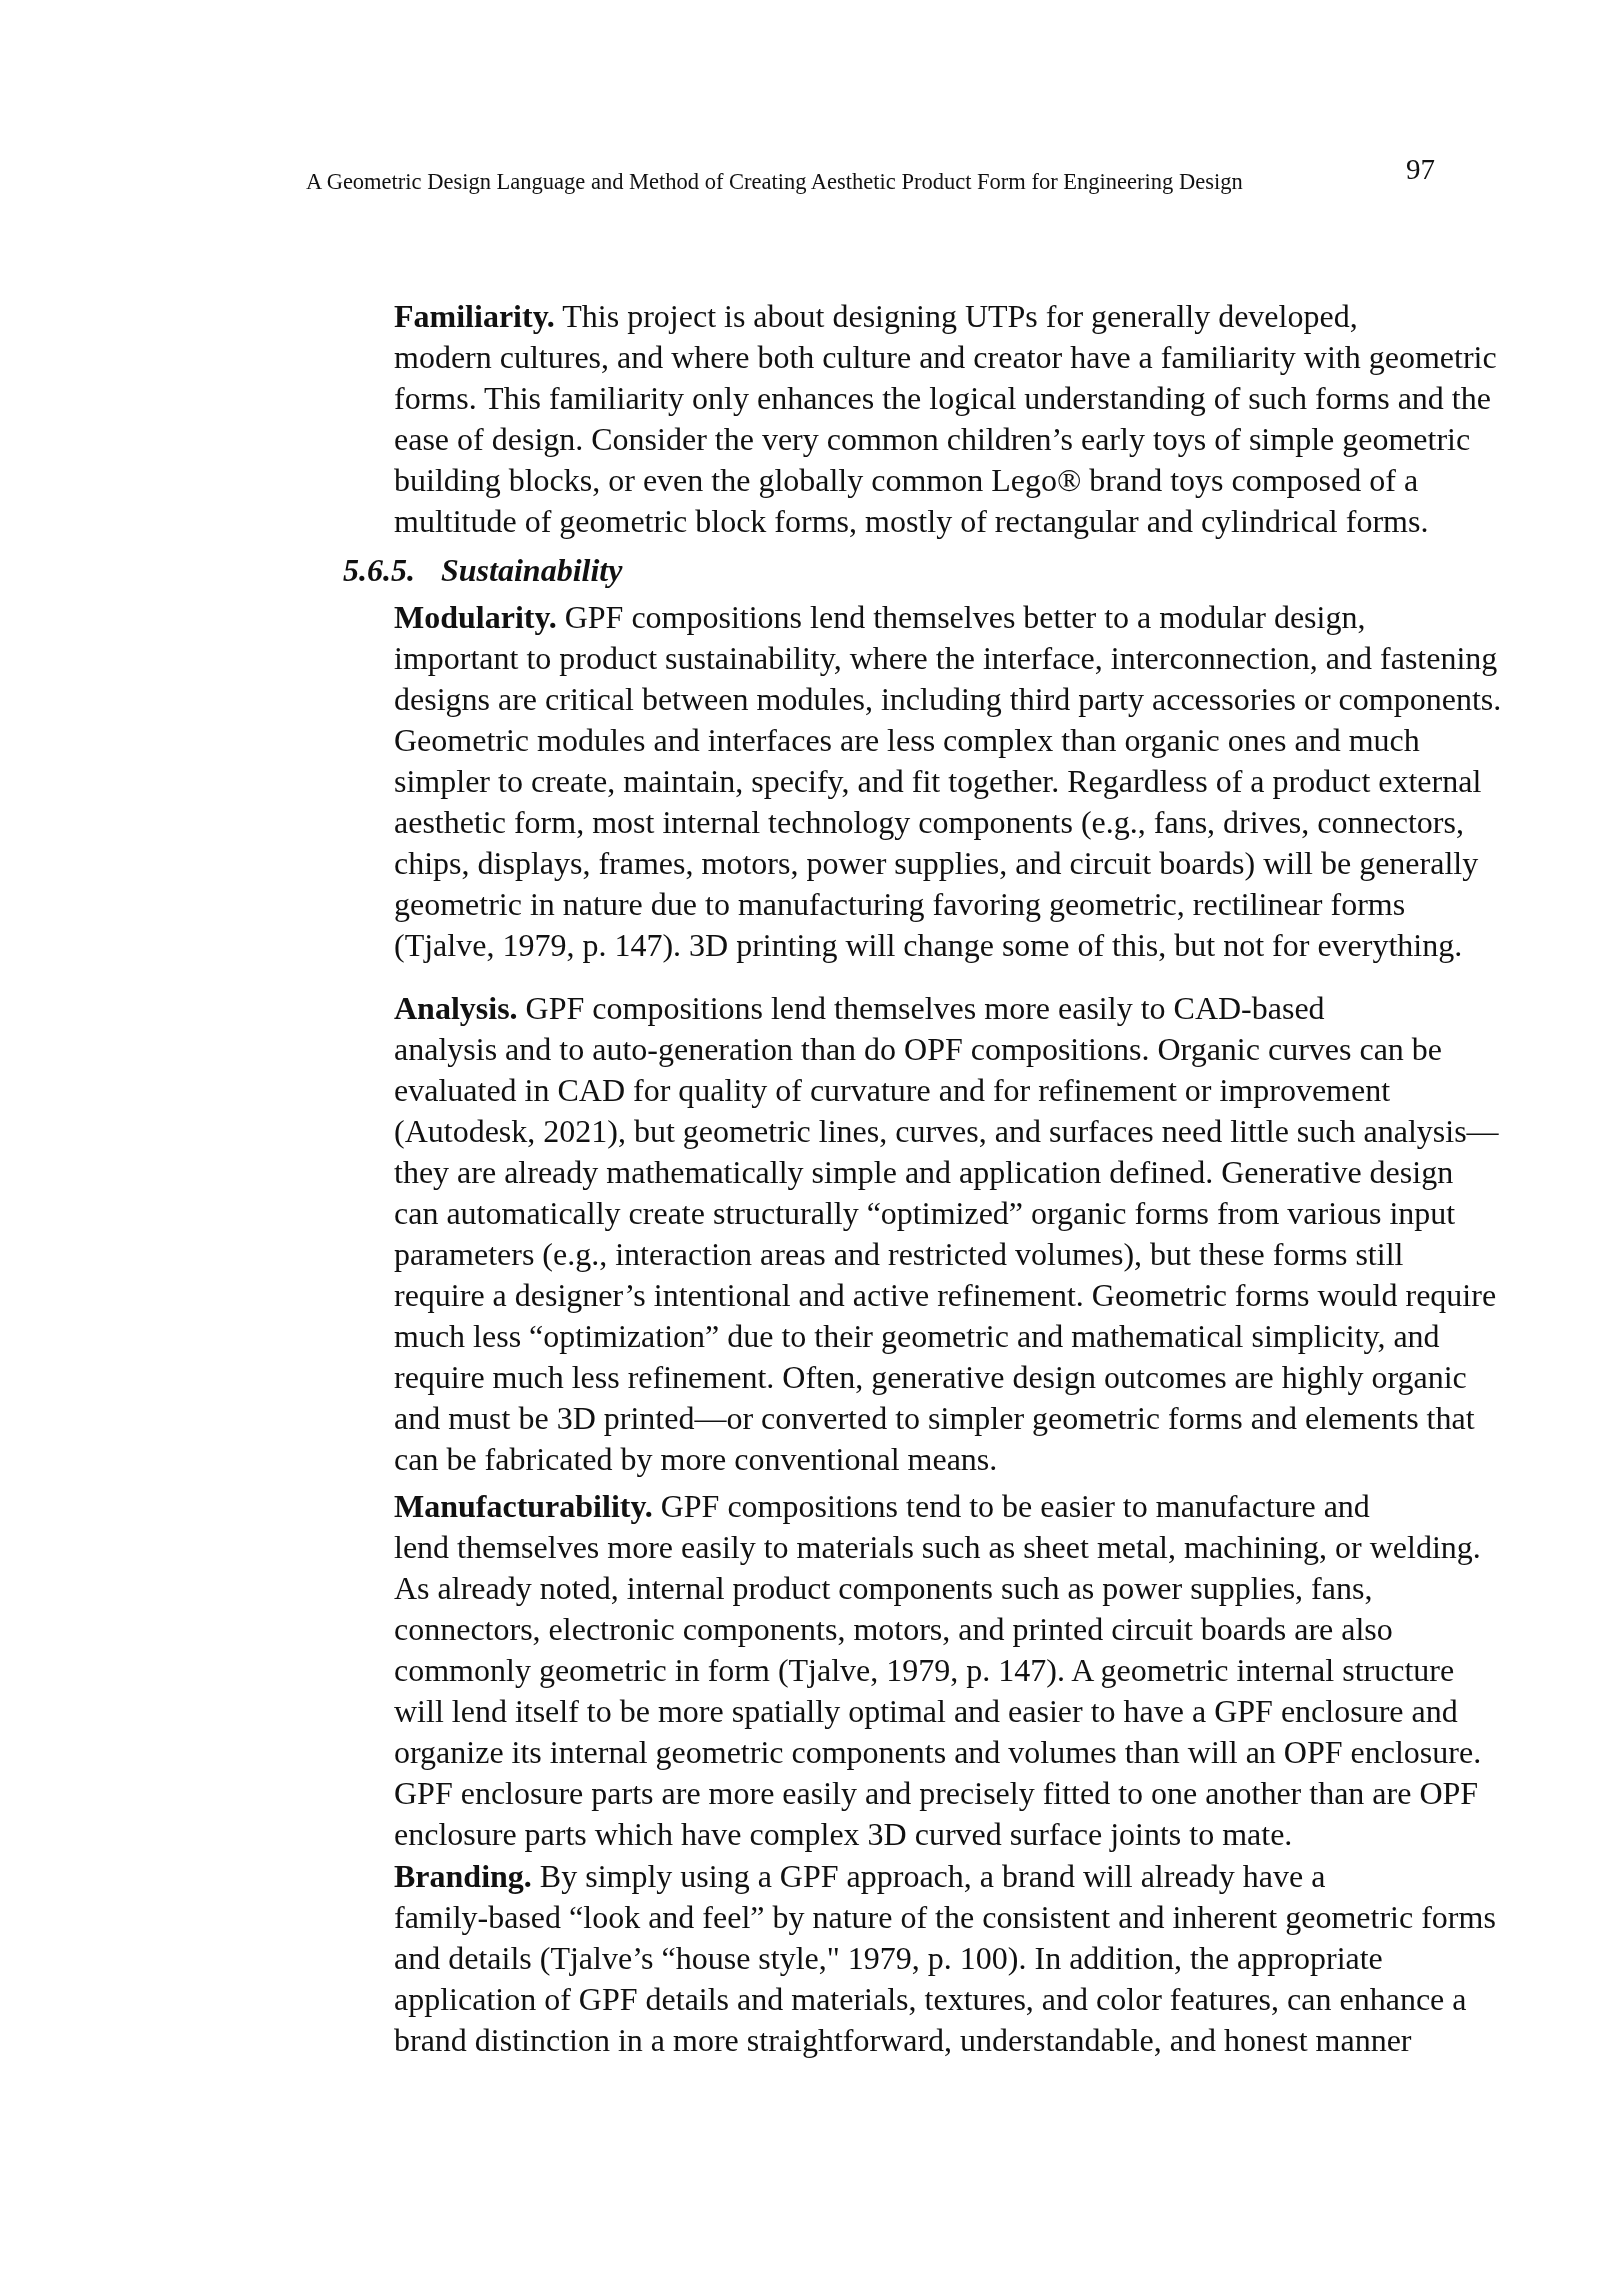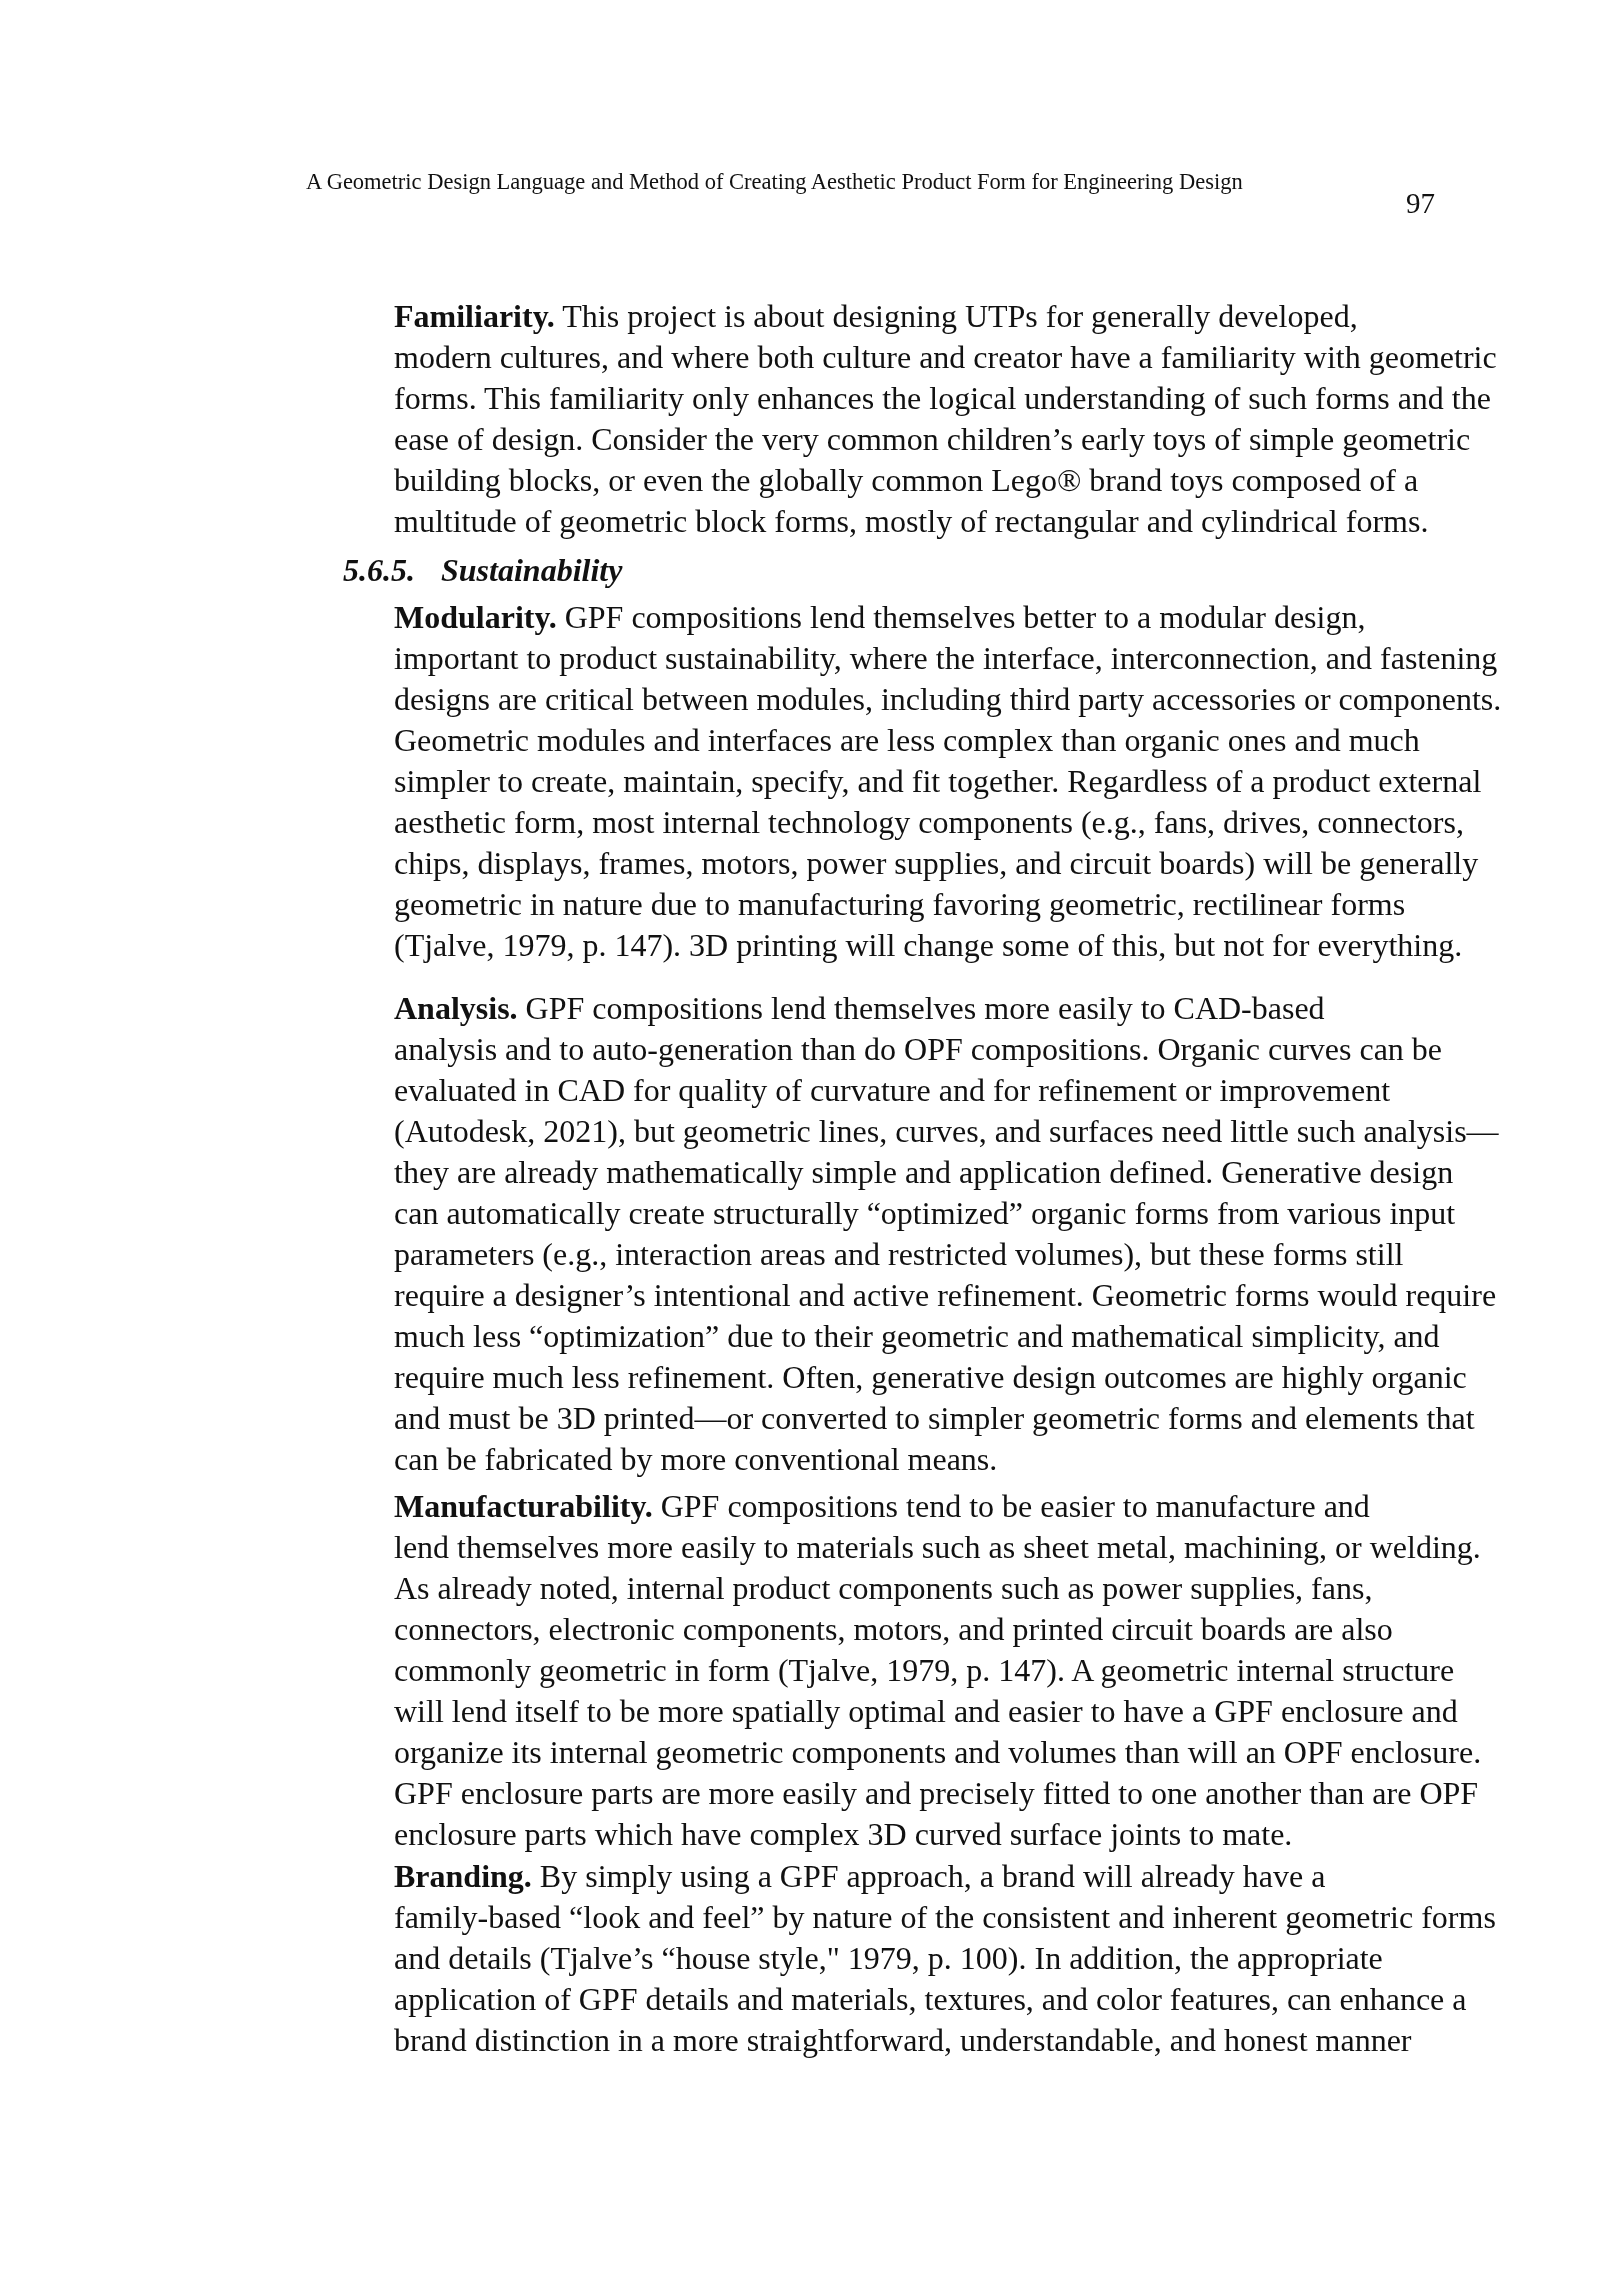--- a/index.html
+++ b/index.html
@@ -1,20 +1,20 @@
 <!DOCTYPE html>
 <html><head>
 <meta charset="utf-8">
 <style>
   html, body { margin: 0; padding: 0; background: #ffffff; }
   body { width: 1621px; height: 2293px; position: relative; overflow: hidden;
          font-family: "Liberation Serif", serif; color: #111; }
   .header { position: absolute; top: 157px; left: 306px; width: 1127px; font-size: 22.5px; }
   .header .title { position: absolute; left: 0; top: 12px; white-space: nowrap; }
-  .header .pnum { position: absolute; left: 1100px; top: -3.9px; font-size: 29px; margin-top: 34px; }
+  .header .pnum { position: absolute; left: 1100px; top: -3.9px; font-size: 29px; }
   .body { position: absolute; top: 296px; left: 295px; width: 1137px; font-size: 32px; line-height: 41px; }
   .para { margin: 0 0 7.8px 0; text-indent: 99px; text-align: left; }
   .para b { font-weight: bold; }
   .lines span { display: block; white-space: nowrap; }
   .lines span.first { text-indent: 99px; }
   .section { margin: 2px 0 5.9px 48px; font-style: italic; font-weight: bold; }
   .section .num { display: inline-block; width: 98px; }
 </style>
 </head>
 <body>

